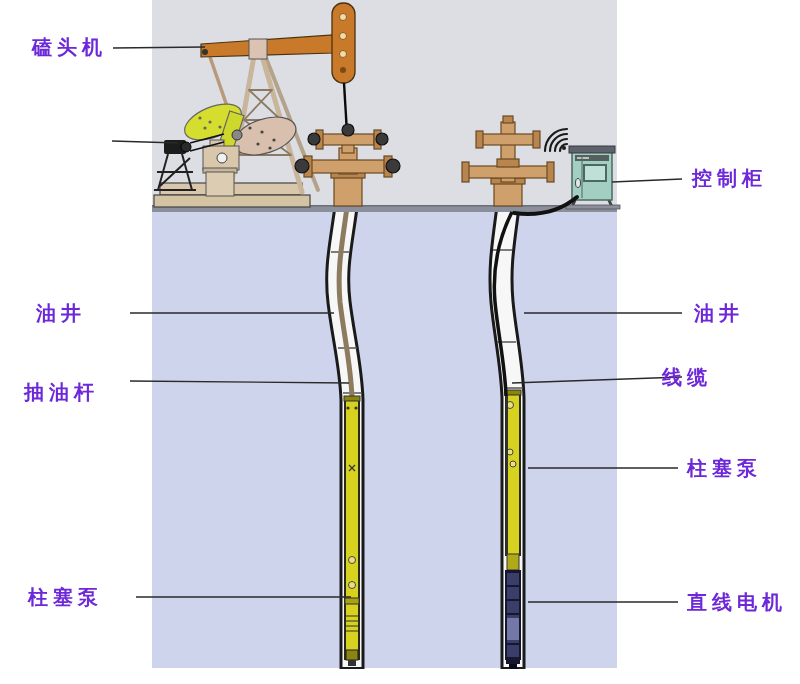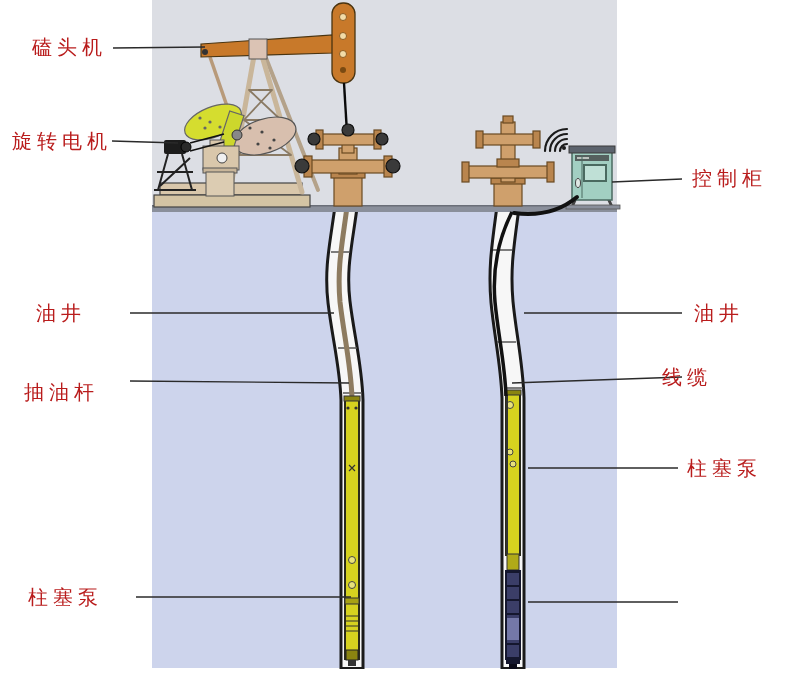--- a/index.html
+++ b/index.html
@@ -2,22 +2,22 @@
 <html><head>
 <meta charset="utf-8">
 <style>
   html,body{margin:0;padding:0;background:#fff;}
   .stage{
     position:relative;width:800px;height:684px;background:#ffffff;overflow:hidden;
     font-family:"Liberation Serif","DejaVu Serif",serif;
   }
   .stage svg{position:absolute;left:0;top:0;}
   .label{
-    position:absolute;font-size:20px;font-weight:normal;letter-spacing:5px;
-    color:#b91c1c;white-space:nowrap;line-height:24px;
+    position:absolute;font-size:20px;font-weight:bold;letter-spacing:5px;
+    color:#6d28d9;white-space:nowrap;line-height:24px;
   }
 </style>
 </head>
 <body>
 
 <div class="stage">
 
 <svg width="800" height="684" viewBox="0 0 800 684">
 
   <g>
@@ -204,21 +204,21 @@
     <line x1="136" y1="597" x2="351" y2="597" stroke="#2a2a2a"></line>
     <line x1="612" y1="182" x2="682" y2="179" stroke="#2a2a2a"></line>
     <line x1="524" y1="313" x2="682" y2="313" stroke="#2a2a2a"></line>
     <line x1="512" y1="383" x2="682" y2="377" stroke="#2a2a2a"></line>
     <line x1="528" y1="468" x2="678" y2="468" stroke="#2a2a2a"></line>
     <line x1="528" y1="602" x2="678" y2="602" stroke="#2a2a2a"></line>
   </g>
 </svg>
 
   <div class="label" style="left:32px;top:35px;">磕头机</div>
-  <div class="label" style="left:12px;top:129px;">旋转电机</div>
   <div class="label" style="left:36px;top:301px;">油井</div>
   <div class="label" style="left:24px;top:380px;">抽油杆</div>
   <div class="label" style="left:28px;top:585px;">柱塞泵</div>
   <div class="label" style="left:692px;top:166px;">控制柜</div>
   <div class="label" style="left:694px;top:301px;">油井</div>
   <div class="label" style="left:662px;top:365px;">线缆</div>
   <div class="label" style="left:687px;top:456px;">柱塞泵</div>
+  <div class="label" style="left:687px;top:590px;">直线电机</div>
 </div>
 
 </body></html>

